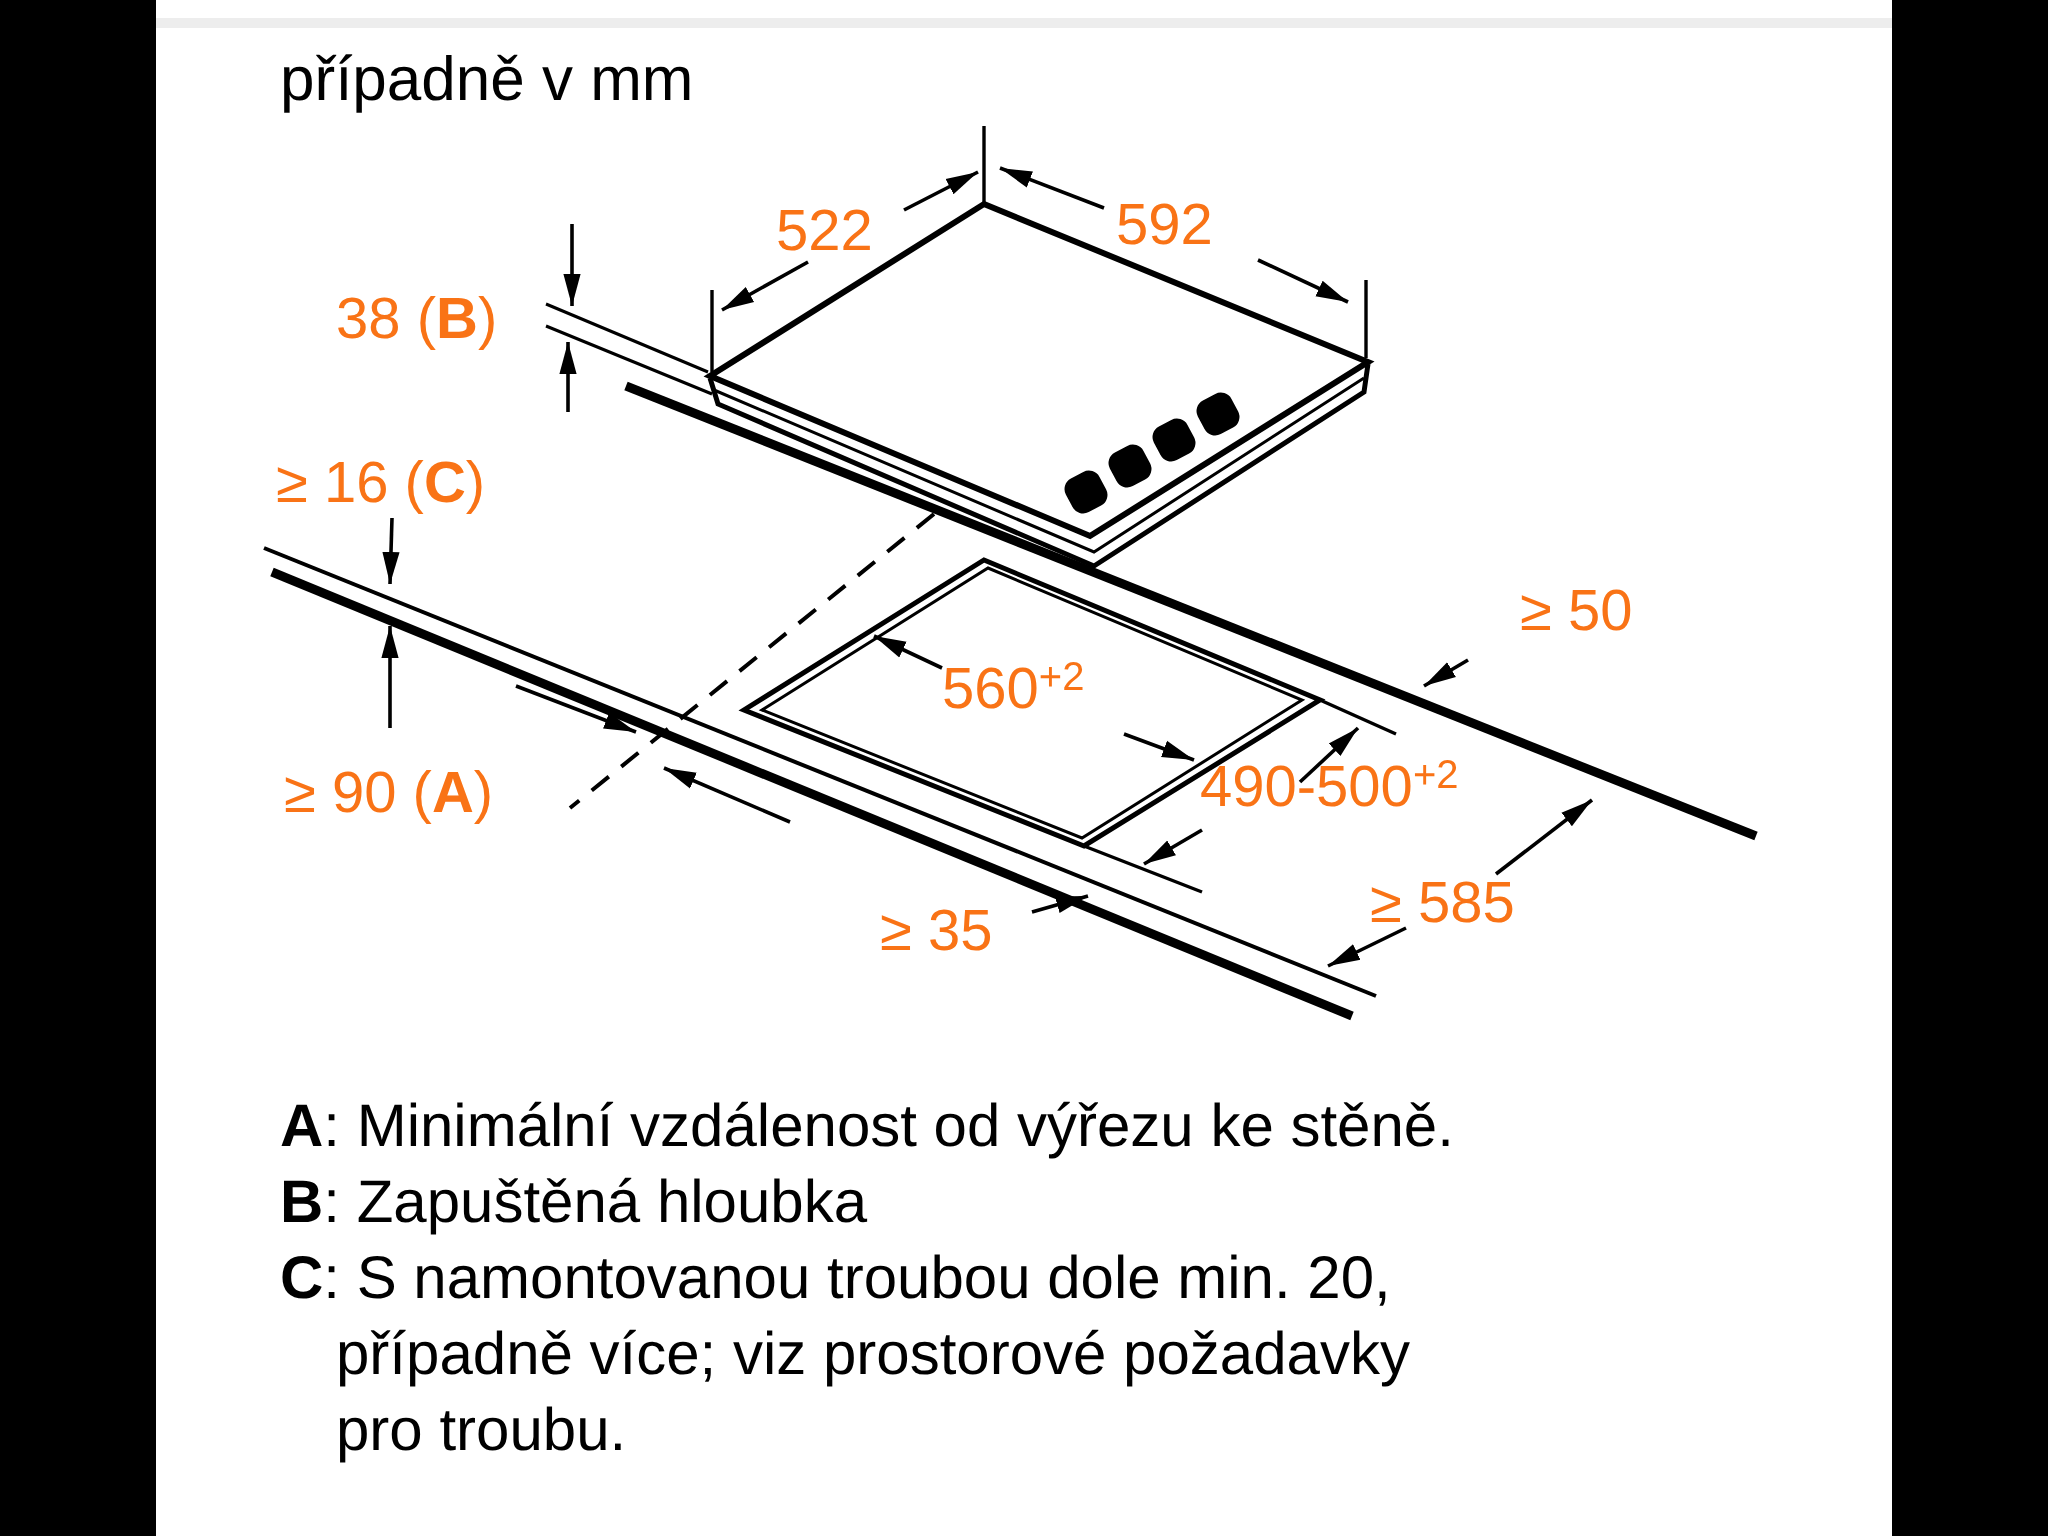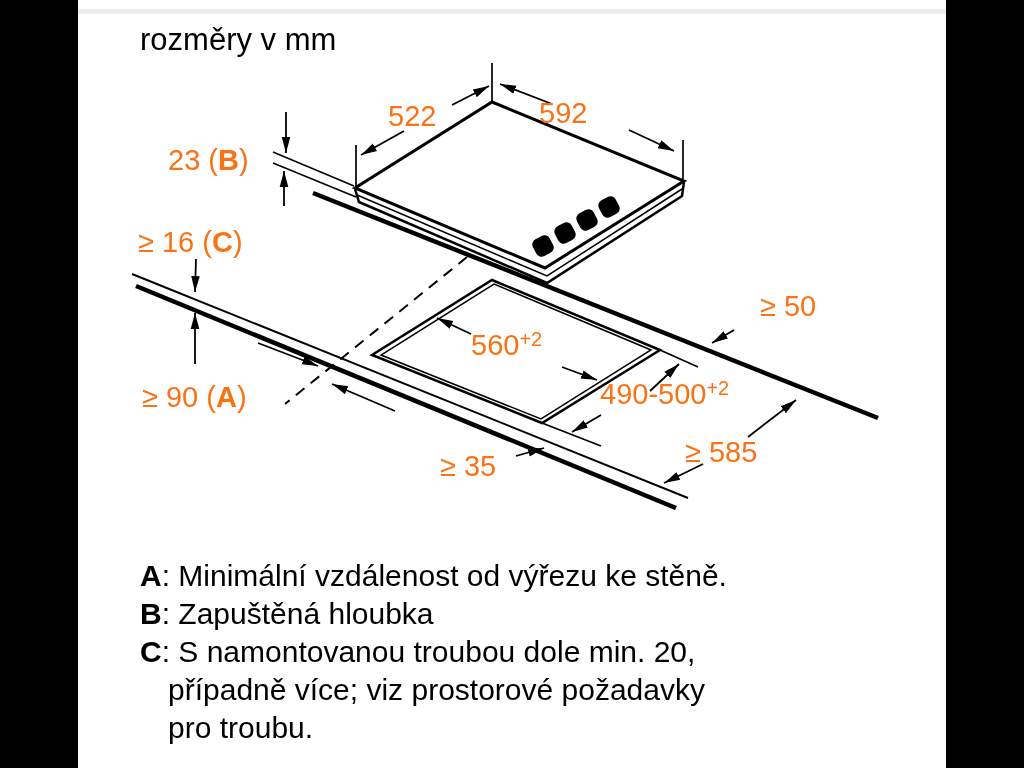--- a/index.html
+++ b/index.html
@@ -40,34 +40,33 @@
     position:absolute;left:140px;top:22px;
     font-size:31px;white-space:nowrap;
   }
   #legend{
     position:absolute;left:140px;top:547px;
     font-size:30px;
   }
   .legend-row{
     position:absolute;left:0;
     white-space:nowrap;
-    margin-top:12px;
   }
   .legend-row .letter{font-weight:bold;}
   .legend-row.indent{left:28px;}
   .r0{top:0px;} .r1{top:38px;text-align:right;} .r2{top:76px;} .r3{top:114px;text-align:center;} .r4{top:152px;}
 </style>
 </head>
 <body>
 
 <div id="canvas">
   <div id="topstrip"></div>
 </div>
 
-<div id="page-title">rozměry v mm</div>
+<div id="page-title">případně v mm</div>
 
 <svg id="diagram-svg" viewBox="0 0 1024 768" xmlns="http://www.w3.org/2000/svg">
   <defs>
     <marker id="arr" markerUnits="userSpaceOnUse" markerWidth="18" markerHeight="12" refX="16" refY="6" orient="auto">
       <path d="M0,1.7 L16,6 L0,10.3 Z" fill="#000"></path>
     </marker>
   </defs>
 
   <line x1="467" y1="257" x2="285" y2="404" stroke="#000" stroke-width="2" stroke-dasharray="11 8"></line>
 
@@ -119,25 +118,25 @@
     <line x1="734" y1="330" x2="712" y2="343" marker-end="url(#arr)"></line>
     <line x1="516" y1="456" x2="544" y2="448" marker-end="url(#arr)"></line>
     <line x1="748" y1="437" x2="796" y2="400" marker-end="url(#arr)"></line>
     <line x1="703" y1="464" x2="664" y2="483" marker-end="url(#arr)"></line>
   </g>
 </svg>
 
 <div class="lbl" style="left:388px;top:101px;">
   <span>522</span>
 </div>
-<div class="lbl" style="left:539px;top:98px;">
+<div class="lbl" style="left:558px;top:98px;">
   <span>592</span>
 </div>
 <div class="lbl" style="left:168px;top:145px;">
-  <span>23 (</span><span class="bold">B</span><span>)</span>
+  <span>38 (</span><span class="bold">B</span><span>)</span>
 </div>
 <div class="lbl" style="left:138px;top:227px;text-align:right;">
   <span>≥ 16 (</span><span class="bold">C</span><span>)</span>
 </div>
 <div class="lbl" style="left:716px;top:291px;margin-left:44px;">
   <span>≥ 50</span>
 </div>
 <div class="lbl" style="left:471px;top:330px;">
   <span>560</span><span class="supt">+2</span>
 </div>

